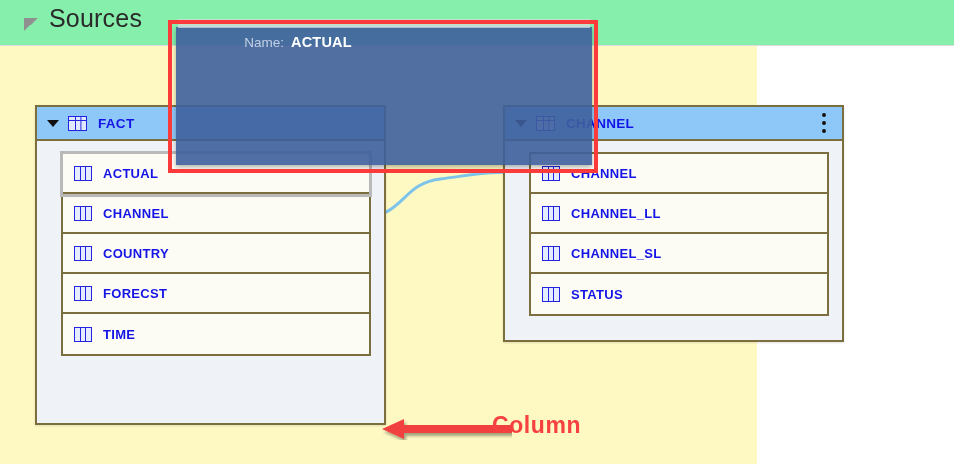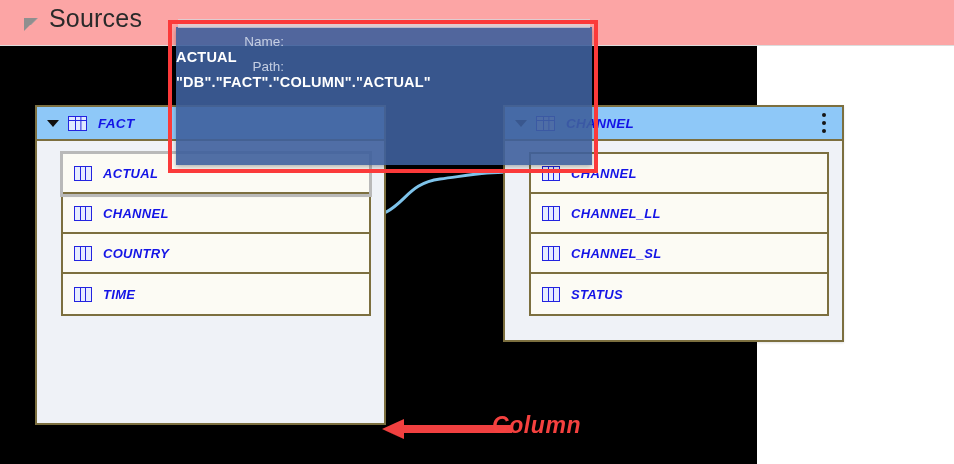--- a/index.html
+++ b/index.html
@@ -10,21 +10,21 @@
     width: 954px; height: 464px;
     position: relative; overflow: hidden;
     font-family: "Liberation Sans", sans-serif;
     -webkit-font-smoothing: antialiased;
   }
 
   
   #header-bar {
     position: absolute; left: 0; top: 0;
     width: 954px; height: 46px;
-    background: #fca5a5;
+    background: #86efac;
     border-bottom: 1px solid #dcdcdc;
     box-sizing: border-box;
   }
   #header-caret {
     position: absolute; left: 24px; top: 18px;
     width: 0; height: 0;
     border-top: 7px solid #9a9a9a;
     border-right: 7px solid transparent;
     border-bottom: 0 solid transparent;
     border-left: 7px solid #9a9a9a;
@@ -41,22 +41,21 @@
     font-size: 25px; font-weight: 400;
     color: #2a2a2a;
     letter-spacing: .2px;
     font-family: "Liberation Sans", sans-serif;
   }
 
   
   #canvas {
     position: absolute; left: 0; top: 46px;
     width: 757px; height: 418px;
-    background: #000000;
-    font-style: italic;
+    background: #fef9c3;
   }
 
   
   .entity {
     position: absolute;
     box-sizing: border-box;
     border: 2px solid #7c6f3f;
     background: #eff2f7;
     box-shadow: 0 1px 2px rgba(0,0,0,.12);
   }
@@ -169,21 +168,20 @@
     z-index: 20;
     padding-top: 7px;
   }
   #tooltip::before{
     content:""; position:absolute; left:2px; top:-8px;
     width:412px; height:9px; background: rgba(215,218,223,.75);
   }
   .tt-row {
     display: flex; align-items: baseline;
     height: 25px;
-    flex-direction: column;
   }
   .tt-label {
     width: 108px; text-align: right;
     font-size: 13.5px; color: #c5cfe3;
     padding-right: 7px;
     white-space: nowrap;
   }
   .tt-value {
     font-size: 14.5px; font-weight: bold; color: #ffffff;
     white-space: nowrap;
@@ -249,20 +247,24 @@
         <div class="col-row">
           <span class="col-icon"></span>
           <span class="col-label">CHANNEL</span>
         </div>
 
         <div class="col-row">
           <span class="col-icon"></span>
           <span class="col-label">COUNTRY</span>
         </div>
 
+        <div class="col-row">
+          <span class="col-icon"></span>
+          <span class="col-label">FORECST</span>
+        </div>
 
 
         <div class="col-row">
           <span class="col-icon"></span>
           <span class="col-label">TIME</span>
         </div>
 
       </div>
     </div>
   </div>
@@ -313,19 +315,15 @@
   </svg>
   <div id="annot-label">Column</div>
 
 </div>
 
 <div id="tooltip">
   <div class="tt-row">
     <span class="tt-label">Name:</span>
     <span class="tt-value">ACTUAL</span>
   </div>
-  <div class="tt-row">
-    <span class="tt-label">Path:</span>
-    <span class="tt-value">"DB"."FACT"."COLUMN"."ACTUAL"</span>
-  </div>
 </div>
 
 <div id="highlight-rect"></div>
 
 </body></html>

